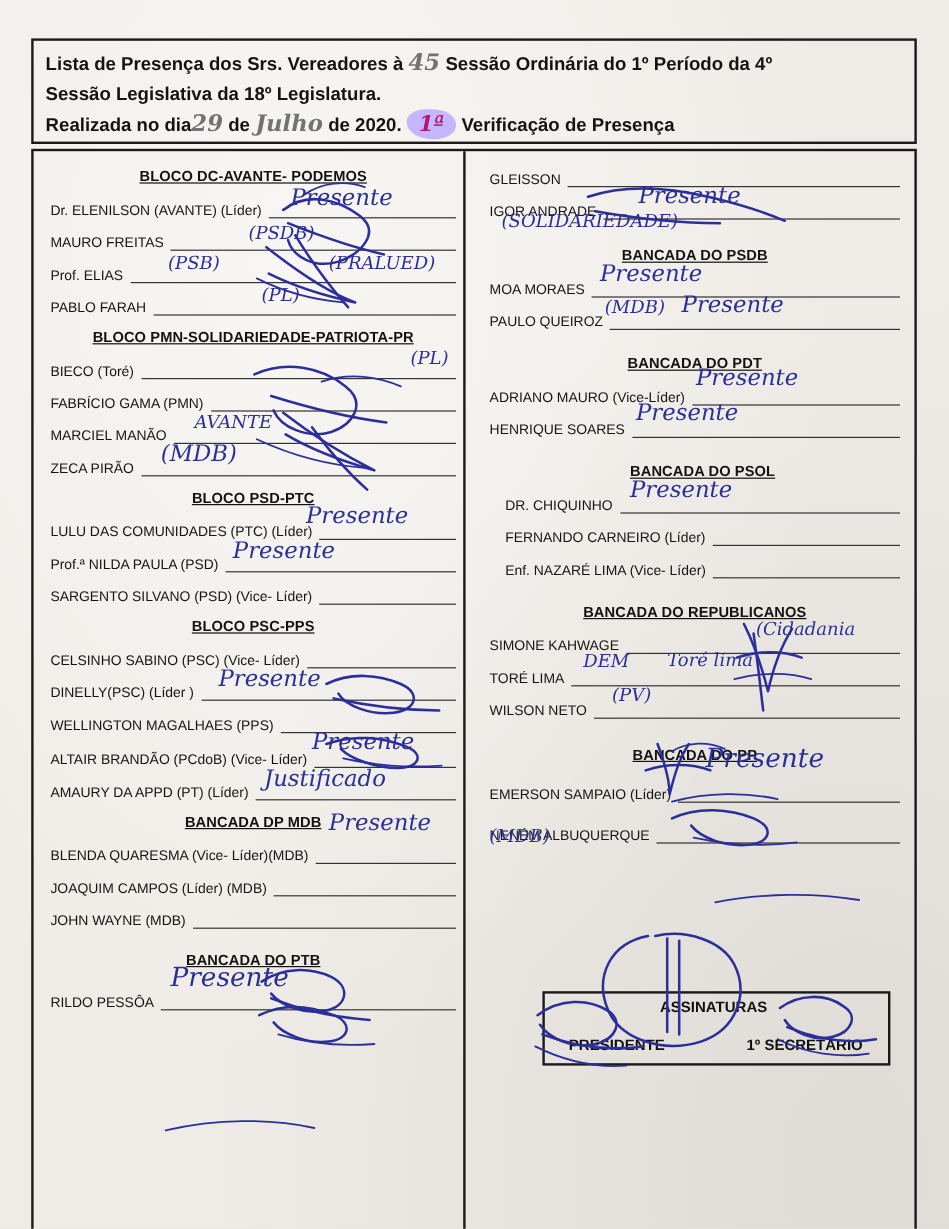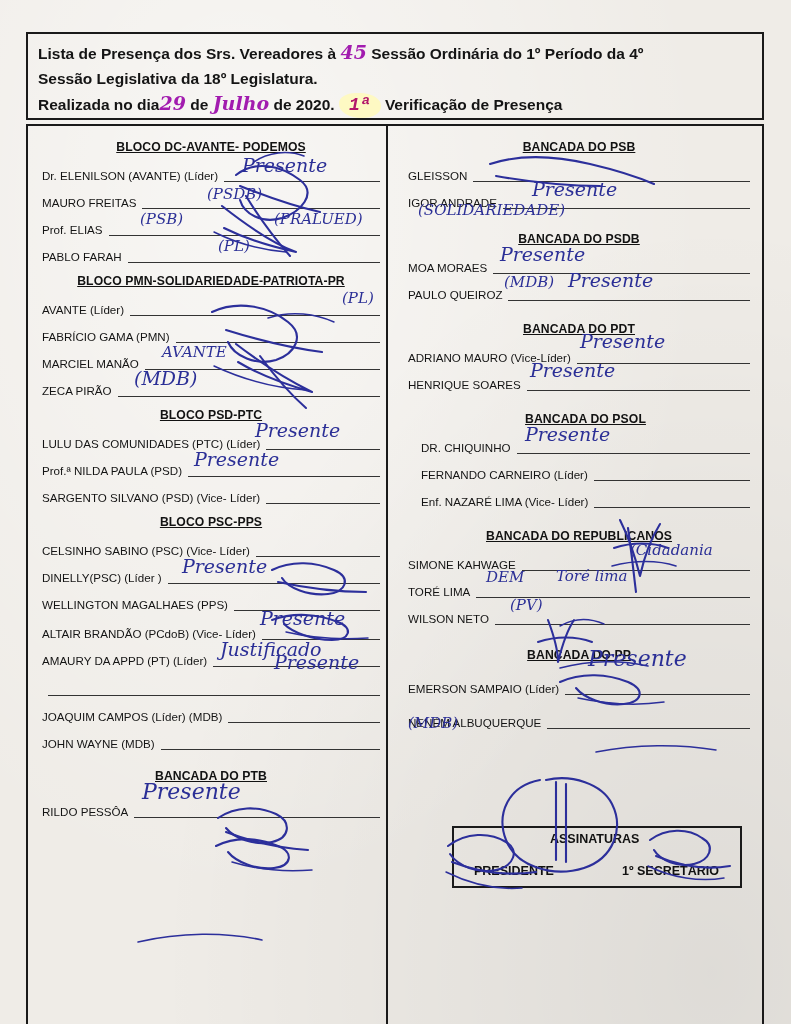--- a/index.html
+++ b/index.html
@@ -41,36 +41,35 @@
   .hline {
     font-size: 15.5px;
     color: #141414;
     line-height: 25px;
     white-space: nowrap;
     font-weight: 600;
   }
   .hand {
     font-family: "DejaVu Serif", serif;
     font-style: italic;
-    color: #a21caf;
+    color: #737373;
     font-weight: 700;
   }
   .hand-pink {
     font-family: "DejaVu Serif", serif;
     font-style: italic;
     color: #d62a86;
     font-weight: 700;
   }
   .pink-blob {
     display: inline-block;
-    background: #fef9c3;
+    background: #c4b5fd;
     border-radius: 40% 50% 45% 55%;
     padding: 0 10px;
     color: #b2176b;
-    font-family: Liberation Mono, monospace;
   }
   .body-box {
     position: absolute;
     left: 26px;
     top: 124px;
     width: 738px;
     height: 952px;
     border: 2px solid #1a1a1a;
     box-sizing: border-box;
   }
@@ -196,21 +195,21 @@
         <div class="row">
           <span class="name">PABLO FARAH</span>
           <span class="line"></span>
           <span class="ink ink-sm" style="left:176px; top:-2px;">(PL)</span>
         </div>
       </div>
 
       <div class="group">
         <div class="group-title">BLOCO PMN-SOLIDARIEDADE-PATRIOTA-PR</div>
         <div class="row">
-          <span class="name">AVANTE         (Líder)</span>
+          <span class="name">BIECO         (Toré)</span>
           <span class="line"></span>
           <span class="ink ink-sm" style="left:300px; top:-3px;">(PL)</span>
         </div>
         <div class="row">
           <span class="name">FABRÍCIO GAMA (PMN)</span>
           <span class="line"></span>
         </div>
         <div class="row">
           <span class="name">MARCIEL MANÃO</span>
           <span class="line"></span>
@@ -265,21 +264,23 @@
           <span class="ink" style="left:218px; top:-9px;">Presente</span>
         </div>
         <div class="row">
           <span class="name">AMAURY DA APPD (PT) (Líder)</span>
           <span class="line"></span>
           <span class="ink" style="left:178px; top:-5px;">Justificado</span>
         </div>
       </div>
 
       <div class="group">
-        <div class="row">
+        <div class="group-title">BANCADA DP MDB</div>
+        <div class="row">
+          <span class="name">BLENDA QUARESMA (Vice- Líder)(MDB)</span>
           <span class="line"></span>
           <span class="ink" style="left:232px; top:-21px;">Presente</span>
         </div>
         <div class="row">
           <span class="name">JOAQUIM CAMPOS (Líder) (MDB)</span>
           <span class="line"></span>
         </div>
         <div class="row">
           <span class="name">JOHN WAYNE (MDB)</span>
           <span class="line"></span>
@@ -293,21 +294,20 @@
           <span class="line"></span>
           <span class="ink" style="left:100px; top:-8px; font-size:22px;">Presente</span>
         </div>
       </div>
 
     </div>
 
     <div class="col col-right">
 
       <div class="group">
-        <div class="group-title">BANCADA DO PSB</div>
         <div class="row">
           <span class="name">GLEISSON</span>
           <span class="line"></span>
         </div>
         <div class="row">
           <span class="name">IGOR ANDRADE</span>
           <span class="line"></span>
           <span class="ink" style="left:124px; top:-7px;">Presente</span>
           <span class="ink ink-sm" style="left:10px; top:16px;">(SOLIDARIEDADE)</span>
         </div>

